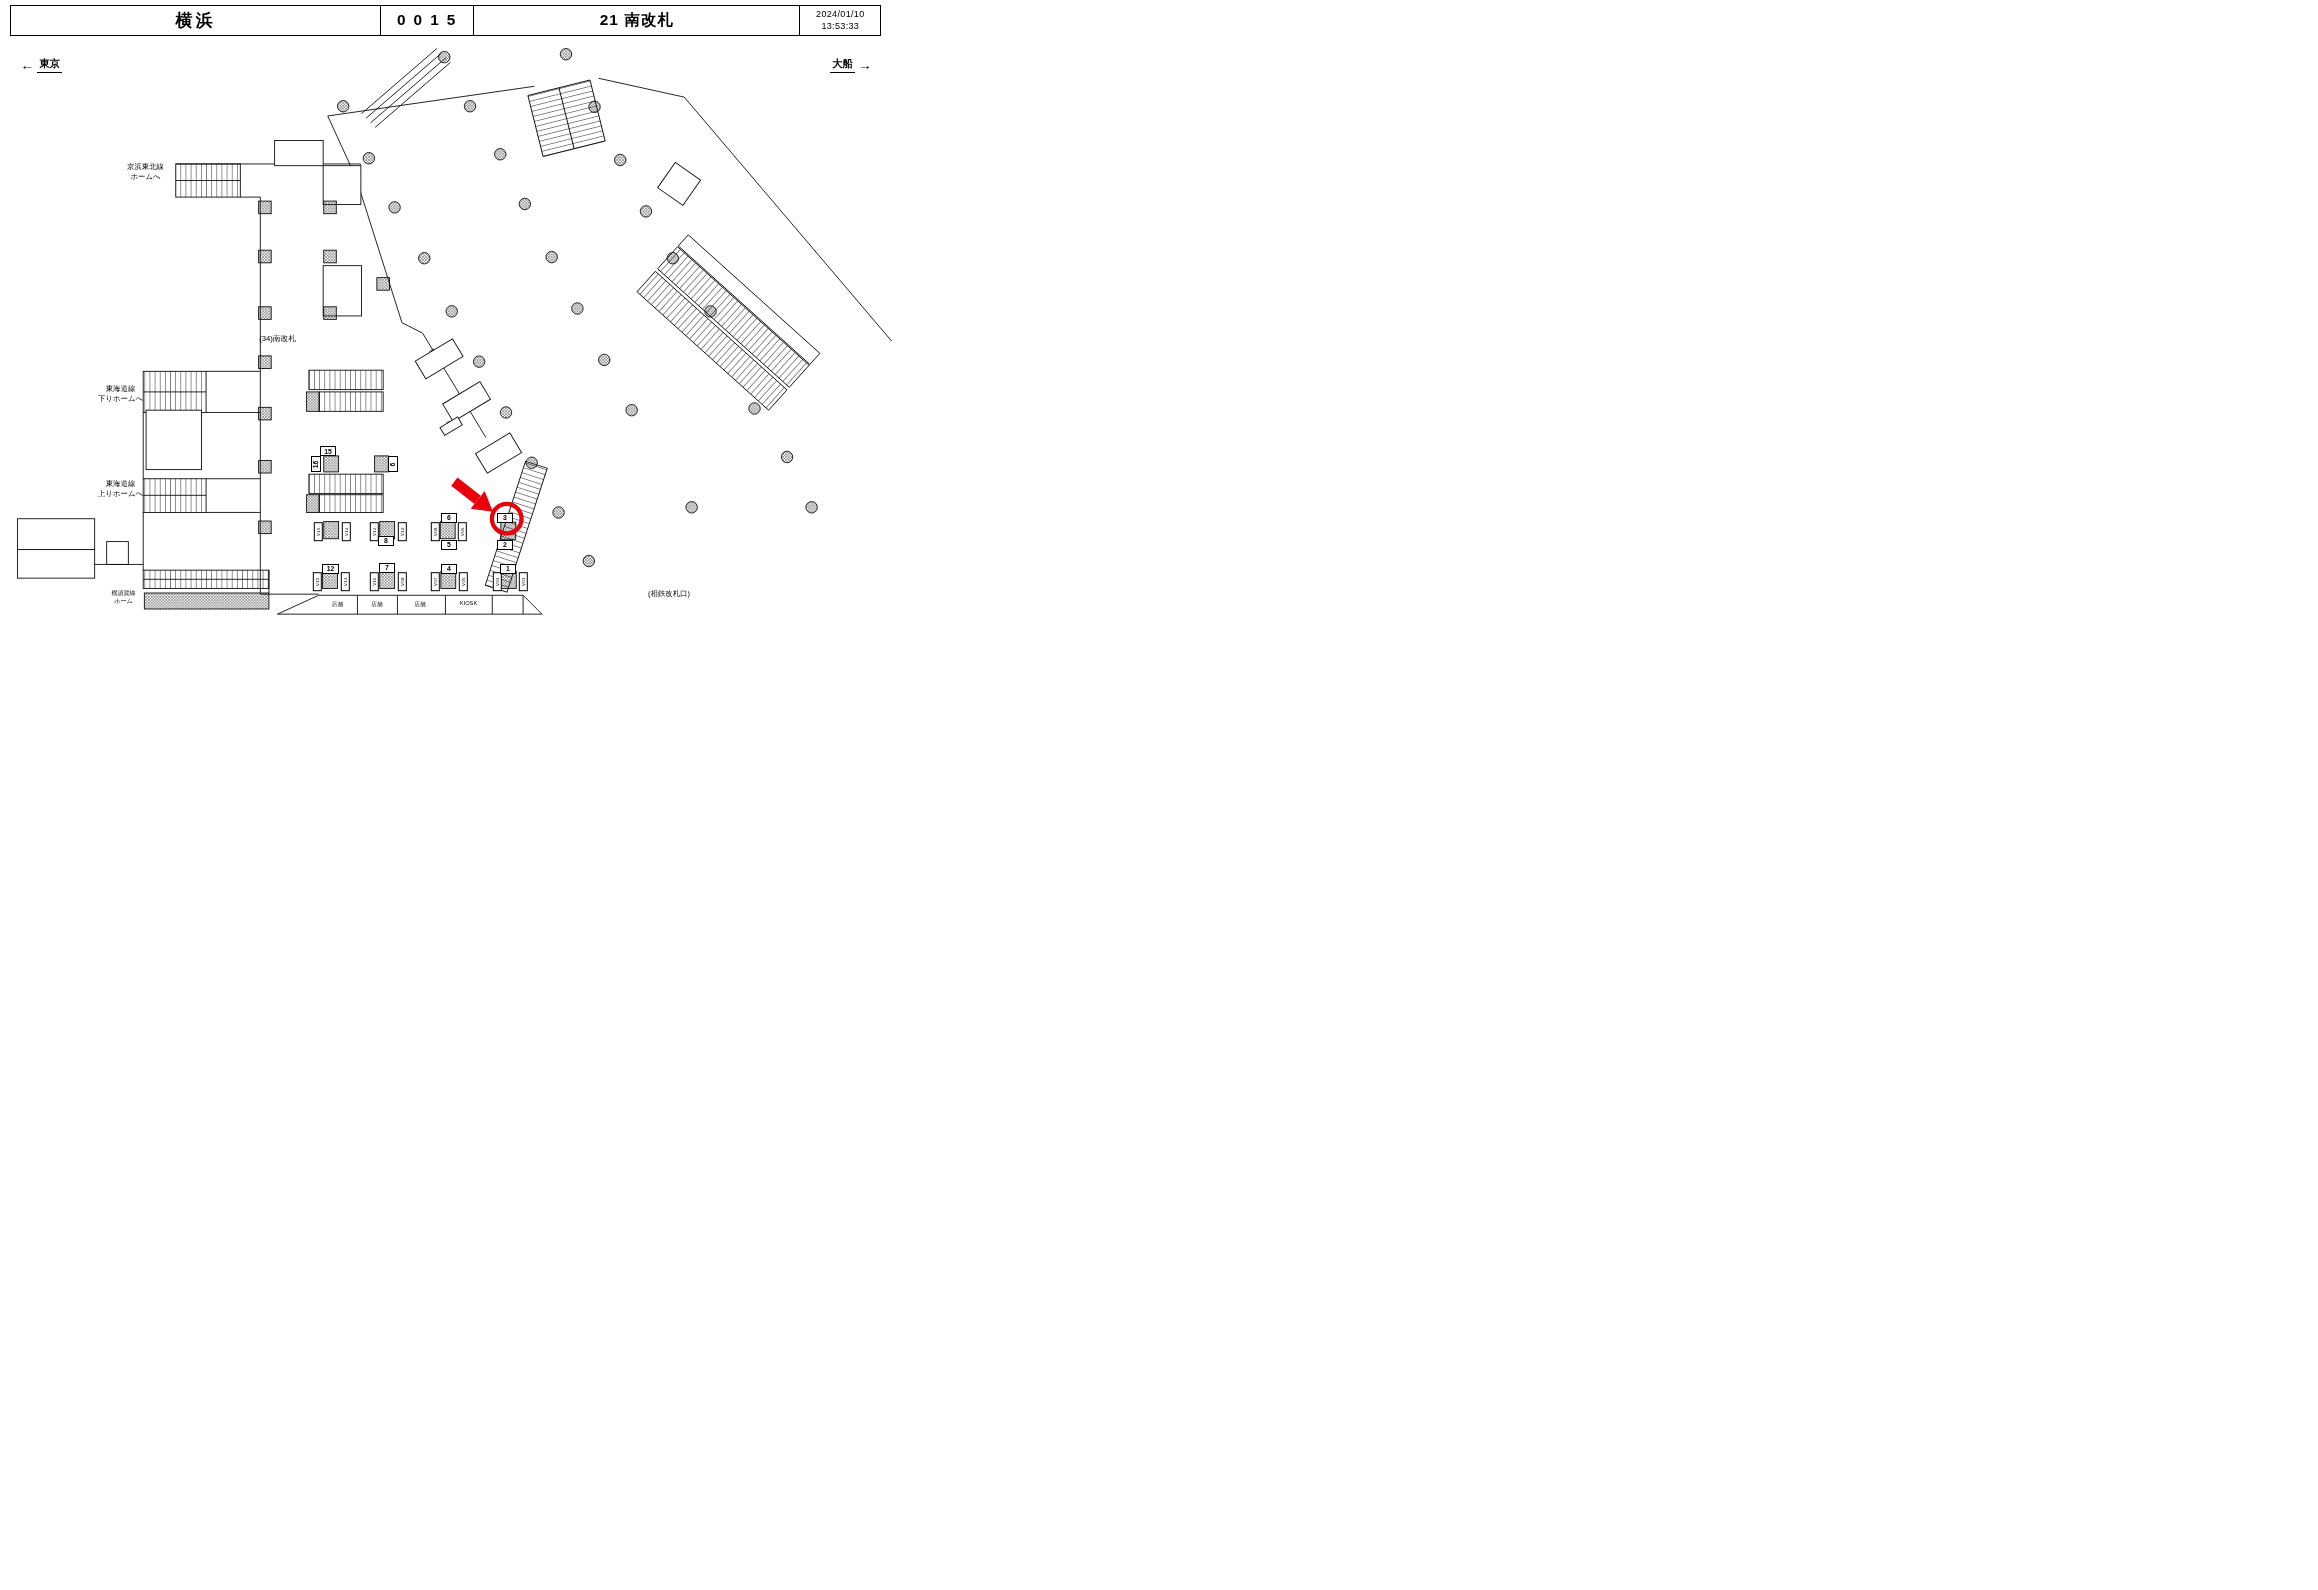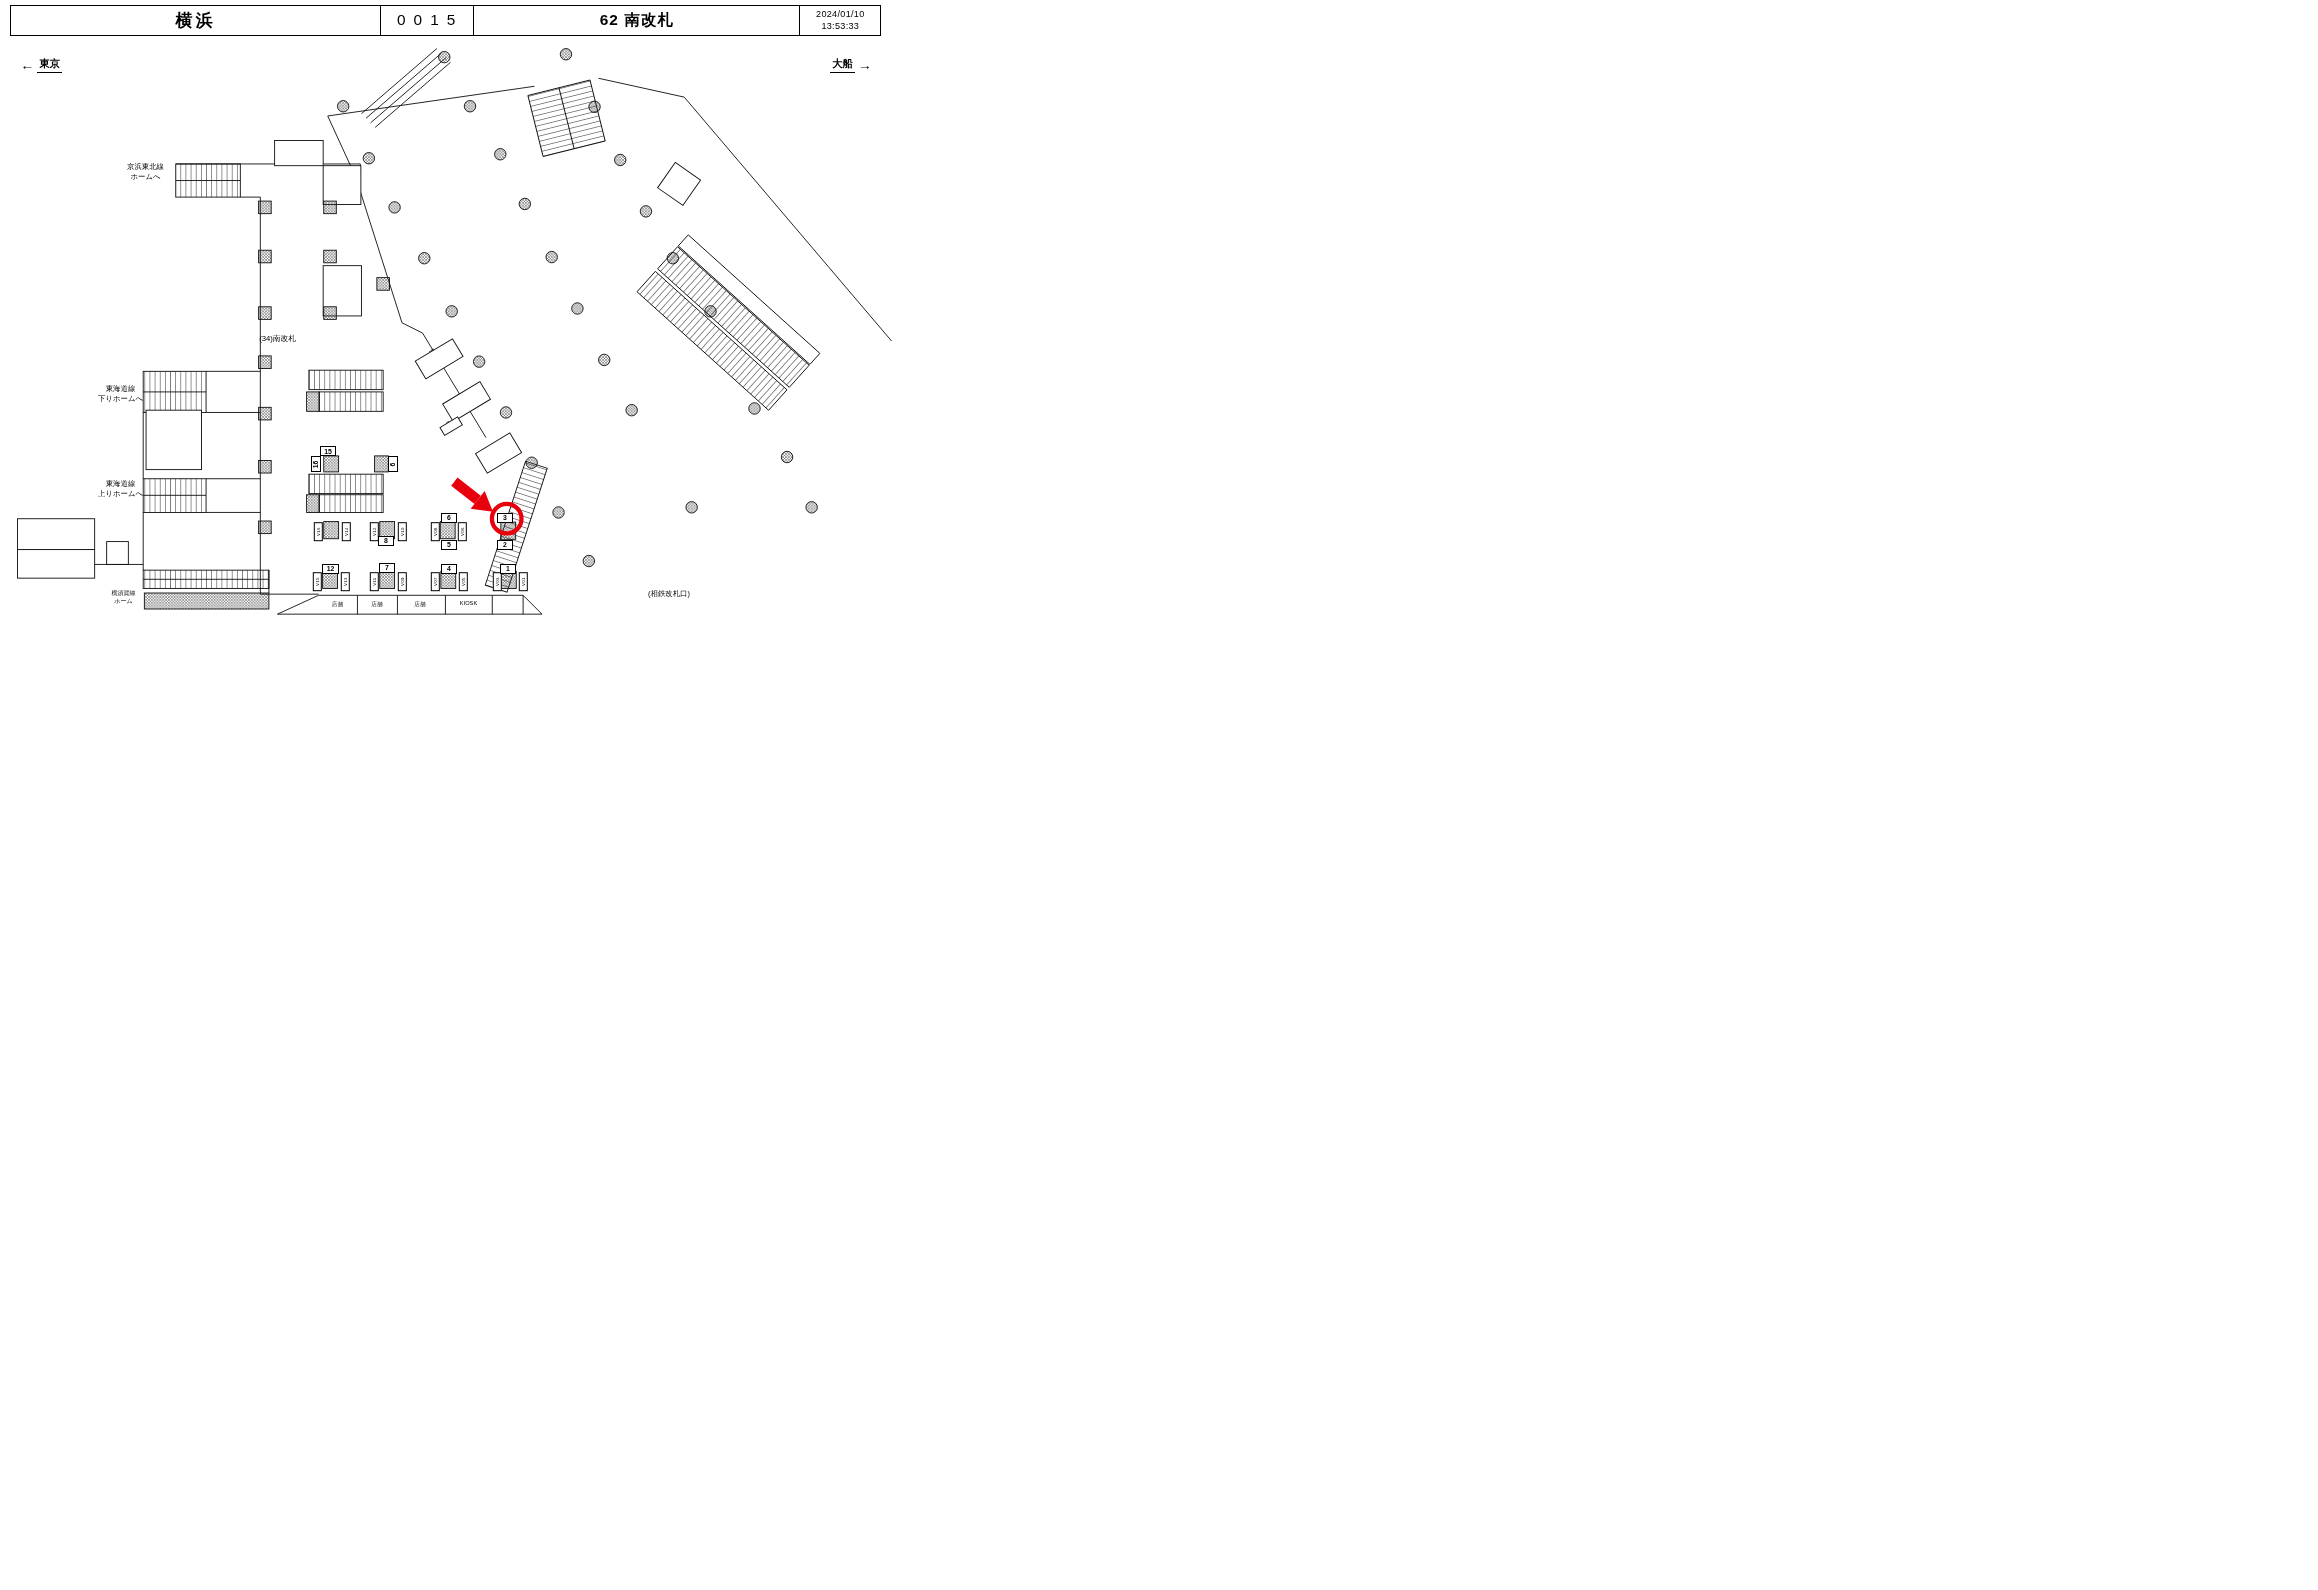--- a/index.html
+++ b/index.html
@@ -5,21 +5,21 @@
   html,body{margin:0;padding:0;background:#fff;}
   .page{position:relative;width:892px;height:617px;background:#fff;overflow:hidden;
         font-family:"Liberation Sans",sans-serif;color:#000;}
   svg{display:block;}
   
   .hdr{position:absolute;left:10.3px;top:4.6px;width:871px;height:31px;border:1.7px solid #000;
        display:flex;background:#fff;box-sizing:border-box;}
   .hdr .cell{display:flex;align-items:center;justify-content:center;box-sizing:border-box;}
   .hdr .cell+.cell{border-left:1.7px solid #000;}
   .c-station{width:369px;font-size:17px;font-weight:600;letter-spacing:3.4px;text-align:center;}
-  .c-code{width:93px;font-size:15.4px;font-weight:400;letter-spacing:8px;padding-left:5.7px;}
+  .c-code{width:93px;font-size:15.4px;font-weight:700;letter-spacing:8px;padding-left:5.7px;}
   .c-gate{width:326px;font-size:15.4px;font-weight:600;letter-spacing:1.1px;}
   .c-dt{flex:1;flex-direction:column;font-size:9.1px;line-height:1.35;letter-spacing:0.3px;}
   
   .dir{position:absolute;display:flex;align-items:flex-end;gap:2.9px;font-size:10.3px;font-weight:700;}
   .dir .u{border-bottom:1.4px solid #000;padding:0 2.3px 0.6px;}
   .dir .ar{font-size:13.7px;line-height:.9;font-weight:400;}
   
   .lbl{position:absolute;font-size:7.4px;line-height:1.3;white-space:pre-line;text-align:center;}
   .small{font-size:5.7px;}
   
@@ -35,21 +35,21 @@
   .hilayer{position:absolute;left:440px;top:468px;z-index:5;pointer-events:none;}
 </style>
 </head>
 <body>
 
 <div class="page">
 
   <div class="hdr">
     <div class="cell c-station">横浜</div>
     <div class="cell c-code">0015</div>
-    <div class="cell c-gate">62 南改札</div>
+    <div class="cell c-gate">21 南改札</div>
     <div class="cell c-dt">
       <span>2024/01/10</span>
       <span>13:53:33</span>
     </div>
   </div>
 
   <div class="dir" style="left:20.6px;top:57px;">
     <span class="ar">←</span>
     <span class="u">東京</span>
   </div>

